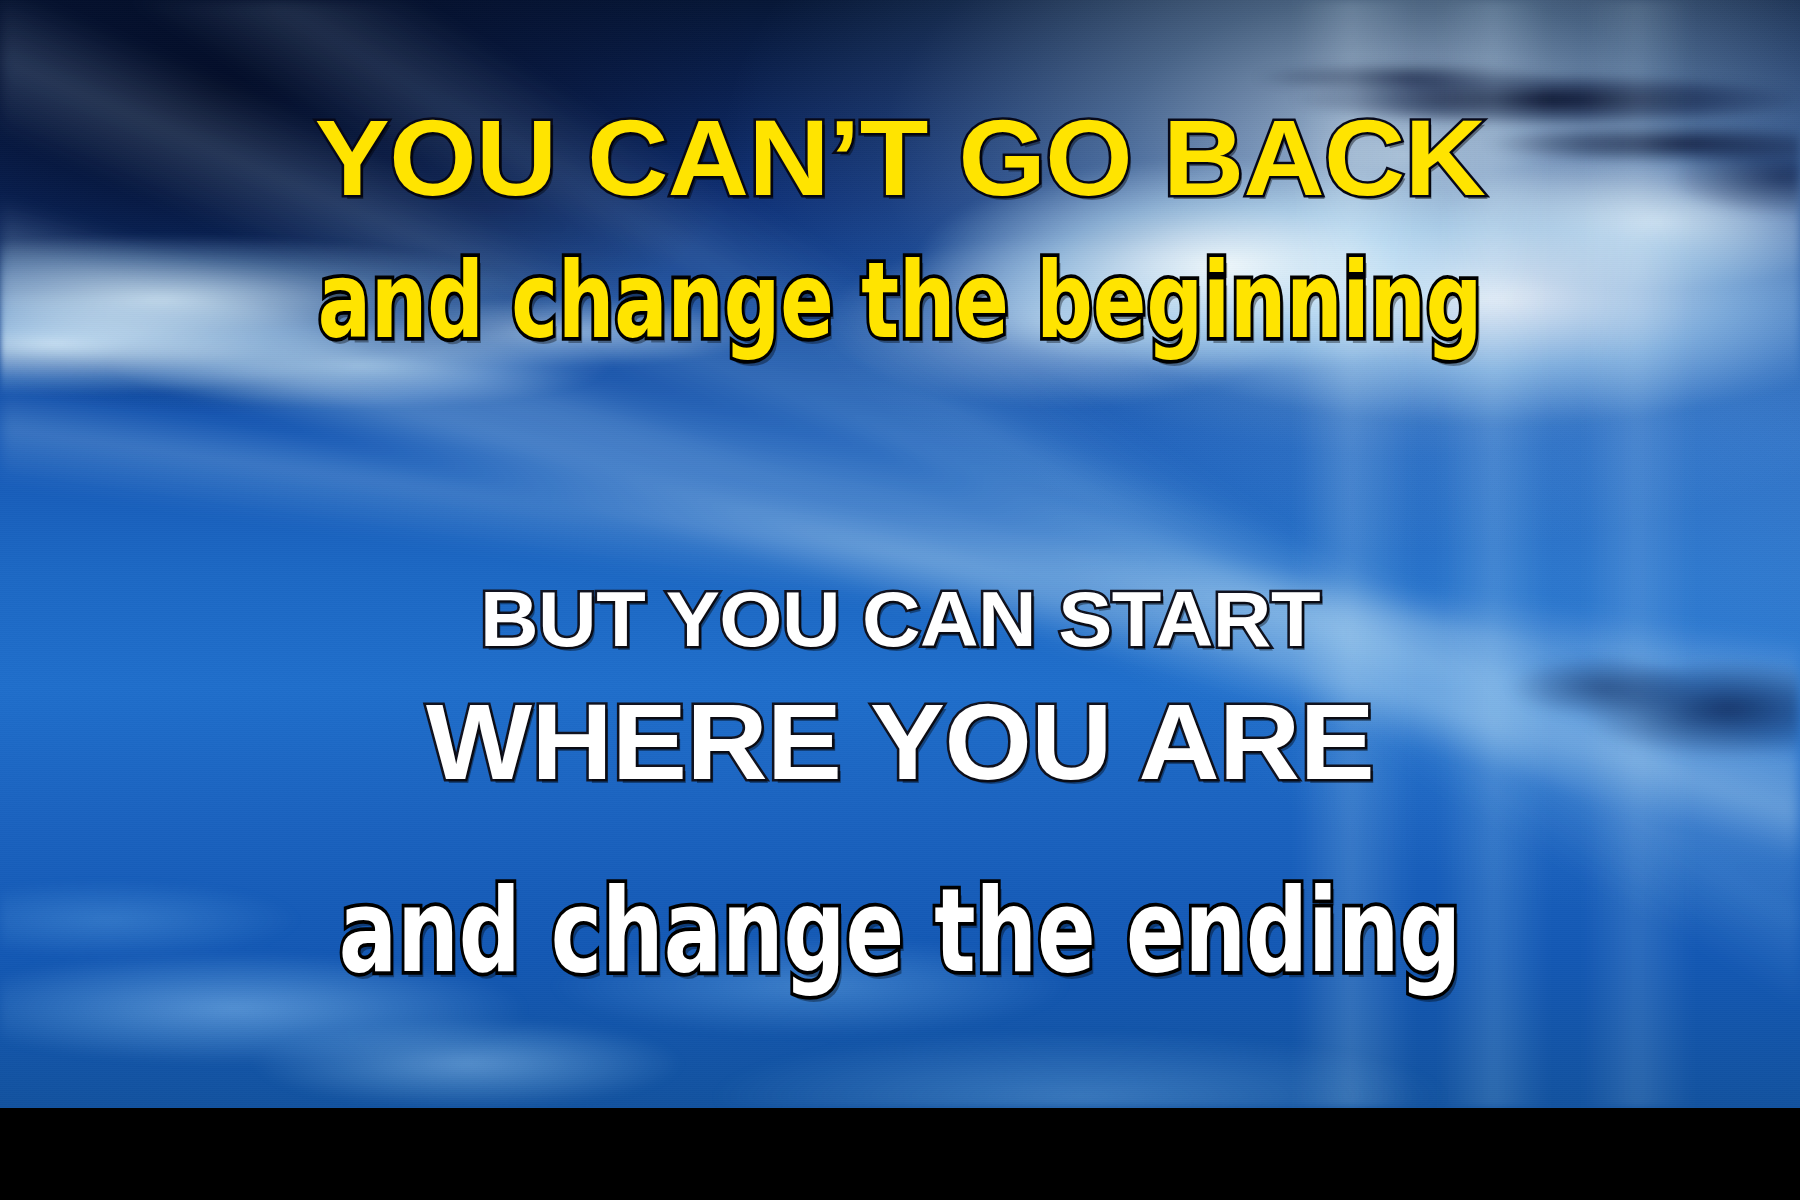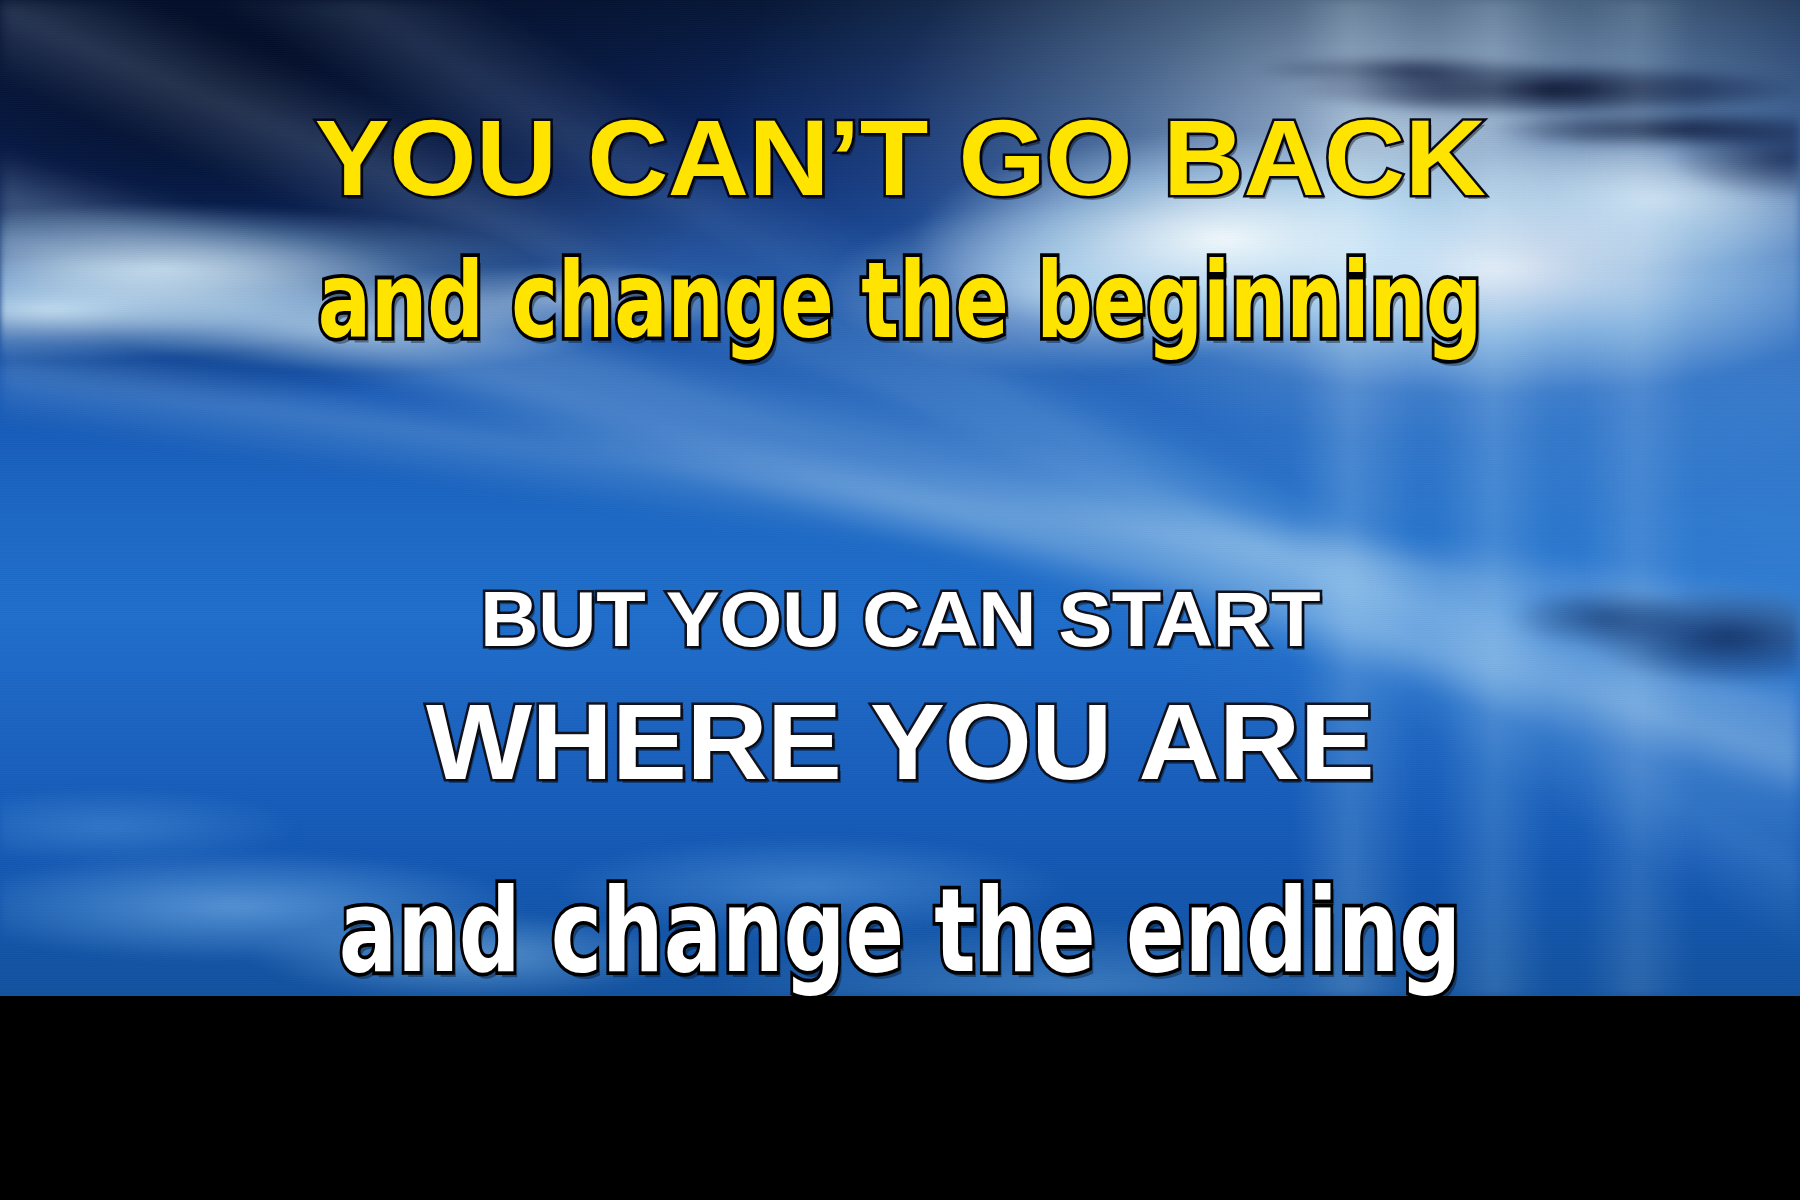--- a/index.html
+++ b/index.html
@@ -1,18 +1,18 @@
 <!DOCTYPE html>
 <html><head>
 <meta charset="utf-8">
 <style>
   html,body{margin:0;padding:0;background:#000;}
   #poster{
     position:relative;
-    width:1800px;height:996px;
+    width:1800px;height:1108px;
     overflow:hidden;
     font-family:"Liberation Sans", sans-serif;
     background:#8b5cf6;
   }
 
   
   .bg{position:absolute;inset:0;}
 
   
   #sky-base{

